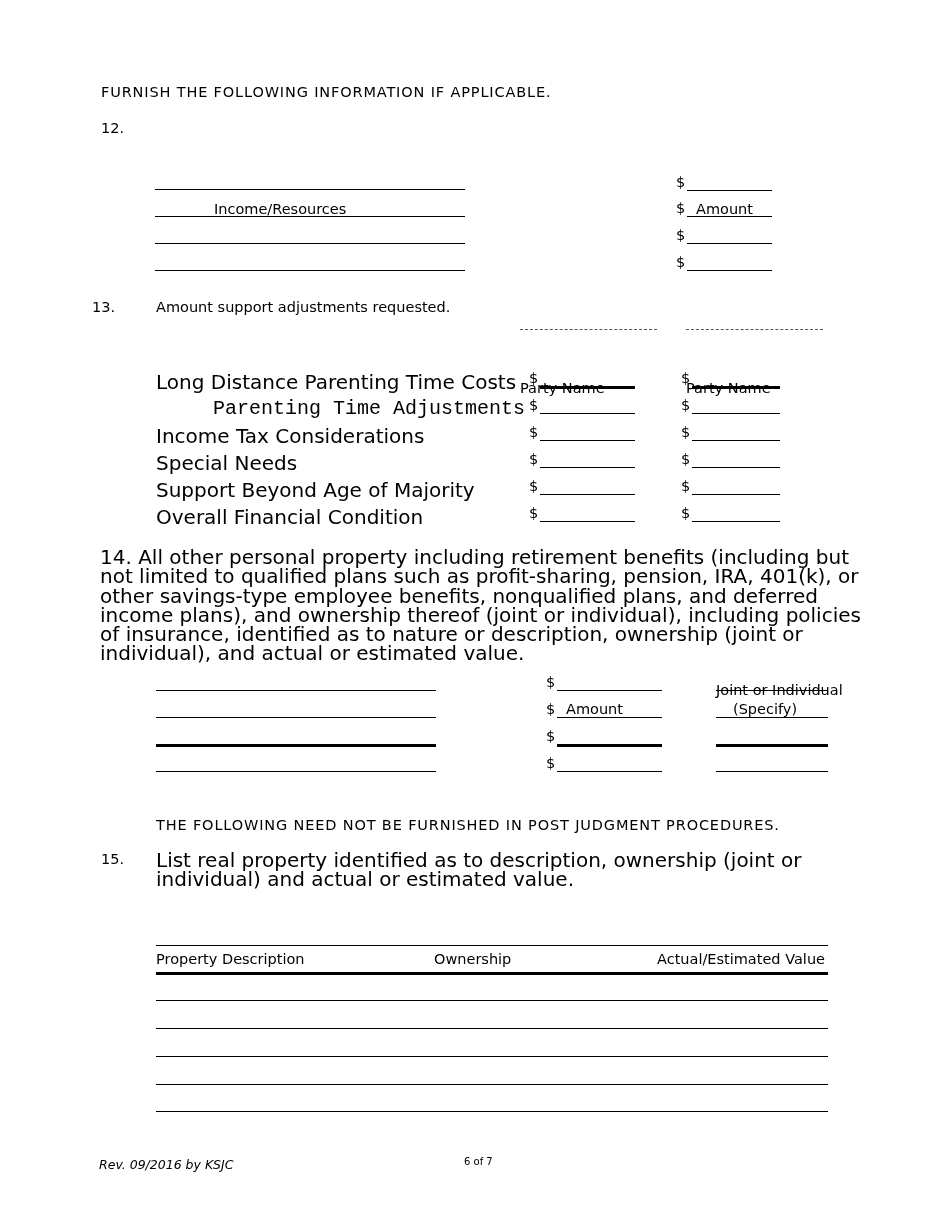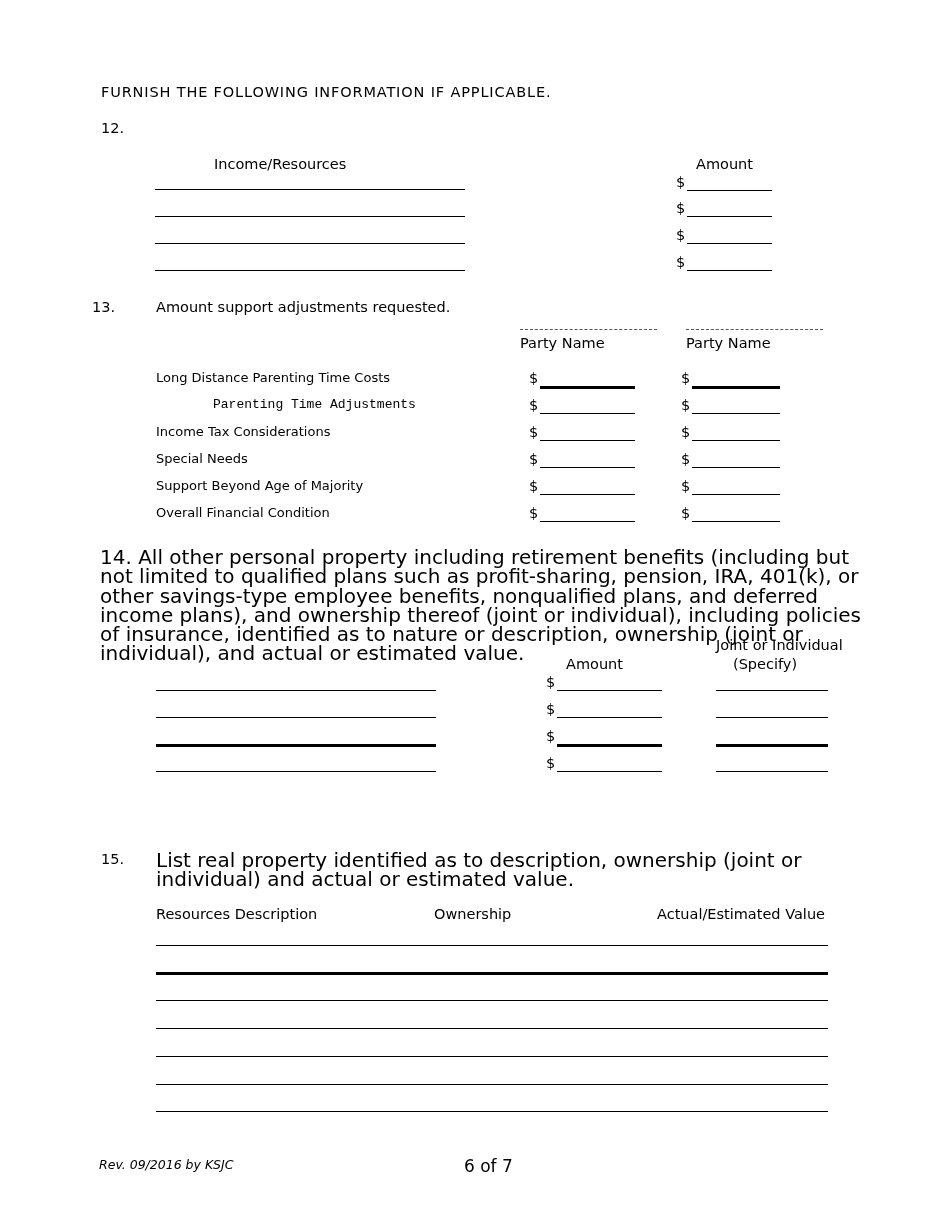--- a/index.html
+++ b/index.html
@@ -25,34 +25,34 @@
   
   .abs { position: absolute; white-space: pre; text-align: right; }
 
   .heading-caps {
     font-size: 14.5px;
     letter-spacing: 0.85px;
     font-weight: 400;
   }
   .item-num { font-size: 14.5px; }
   .item-text { font-size: 14.5px; }
-  .col-head { font-size: 14.5px; }
-  .row-label { font-size: 13px; }
+  .col-head { font-size: 14.5px; margin-top: 45px; }
+  .row-label { font-size: 20px; }
   .dollar { font-size: 14.5px; }
   .para {
     position: absolute;
     font-size: 20px;
     line-height: 19.3px;
     white-space: normal;
   }
   .footer-rev {
     font-size: 12.5px;
     font-style: italic;
   }
-  .footer-page { font-size: 17px; }
+  .footer-page { font-size: 10px; }
 
   
   .rule {
     position: absolute;
     background: #000000;
     height: 1px;
   }
   .rule.bold { height: 2.6px; }
 
   .dashrule {
@@ -153,25 +153,26 @@
   <div class="rule bold" style="left:156px; top:744px; width:280px;"></div>
   <div class="abs dollar" style="left:546px; top:728px;">$</div>
   <div class="rule bold" style="left:557px; top:744px; width:105px;"></div>
   <div class="rule bold" style="left:716px; top:744px; width:112px;"></div>
 
   <div class="rule" style="left:156px; top:771px; width:280px;"></div>
   <div class="abs dollar" style="left:546px; top:755px;">$</div>
   <div class="rule" style="left:557px; top:771px; width:105px;"></div>
   <div class="rule" style="left:716px; top:771px; width:112px;"></div>
 
+  <div class="abs heading-caps" style="left:156px; top:817px;">THE FOLLOWING NEED NOT BE FURNISHED IN POST JUDGMENT PROCEDURES.</div>
 
   <div class="abs item-num" style="left:101px; top:851px;">15.</div>
   <div class="para" style="left:156px; top:851px; width:690px;">List real property identified as to description, ownership (joint or individual) and actual or estimated value.</div>
 
-  <div class="abs col-head" style="left:156px; top:906px;">Resources Description</div>
+  <div class="abs col-head" style="left:156px; top:906px;">Property Description</div>
   <div class="abs col-head" style="left:434px; top:906px;">Ownership</div>
   <div class="abs col-head" style="left:657px; top:906px;">Actual/Estimated Value</div>
 
   <div class="rule" style="left:156px; top:945px; width:672px;"></div>
   <div class="rule bold" style="left:156px; top:972px; width:672px;"></div>
   <div class="rule" style="left:156px; top:1000px; width:672px;"></div>
   <div class="rule" style="left:156px; top:1028px; width:672px;"></div>
   <div class="rule" style="left:156px; top:1056px; width:672px;"></div>
   <div class="rule" style="left:156px; top:1084px; width:672px;"></div>
   <div class="rule" style="left:156px; top:1111px; width:672px;"></div>

